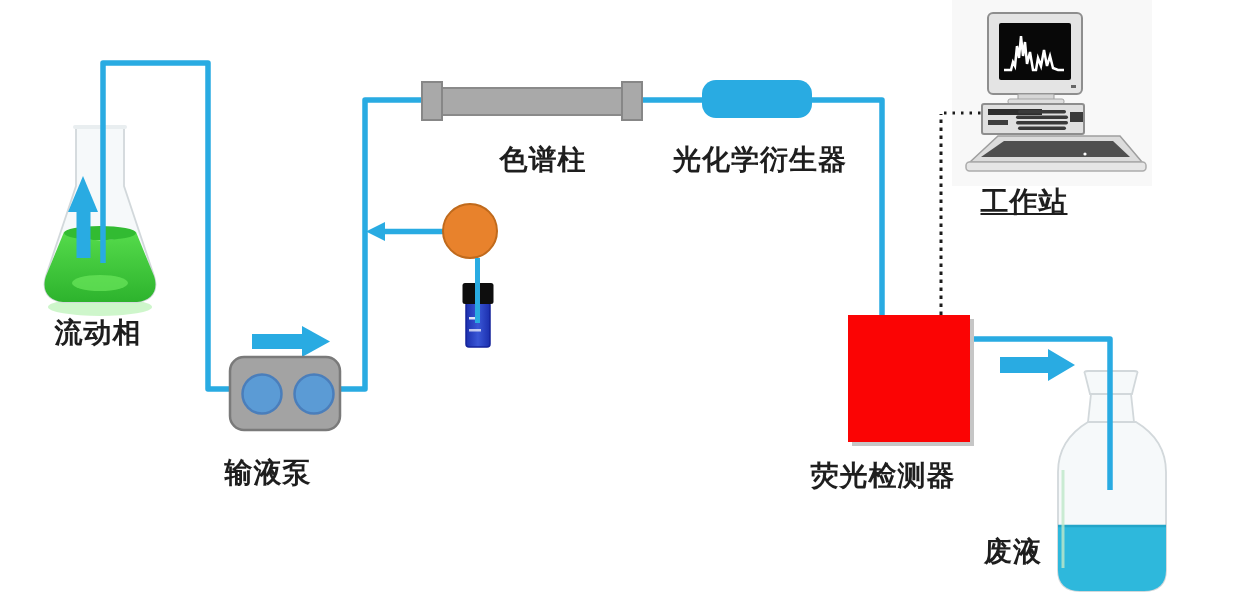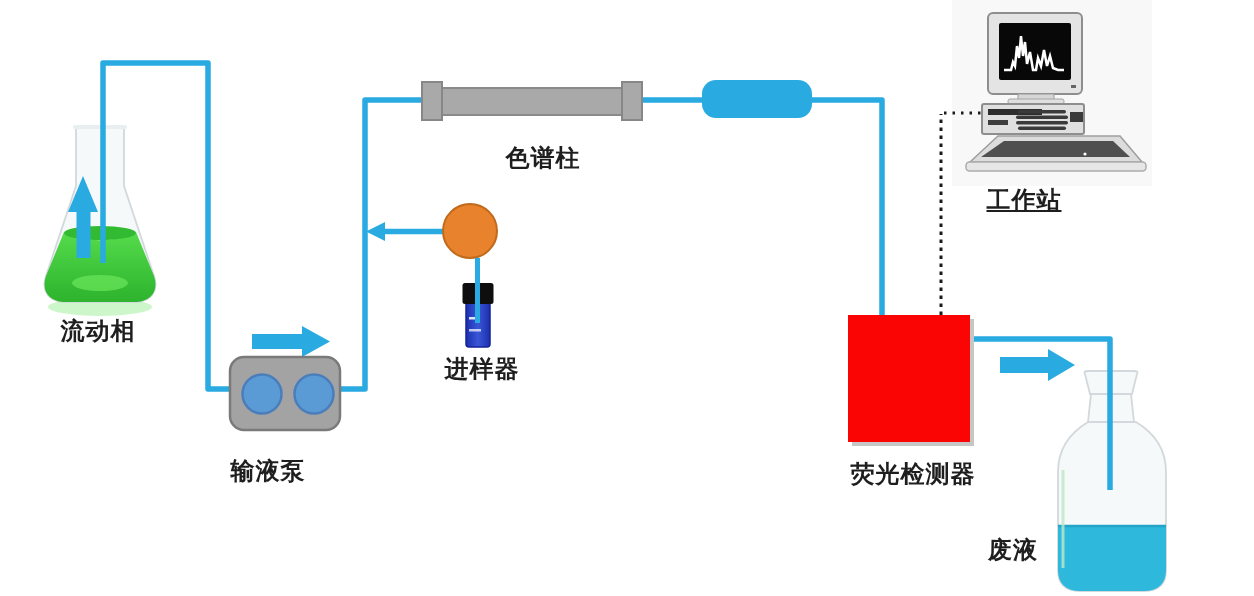--- a/index.html
+++ b/index.html
@@ -7,21 +7,21 @@
     position:relative;
     width:1254px;height:596px;
     background:#ffffff;
     overflow:hidden;
     font-family:"Liberation Sans","DejaVu Sans",sans-serif;
   }
   .canvas svg{position:absolute;left:0;top:0;}
   .label{
     position:absolute;
     text-align:center;
-    font-size:24px;
+    font-size:28px;
     font-weight:600;
     letter-spacing:1px;
     color:#1e1e1e;
     line-height:1.1;
     white-space:nowrap;
   }
   
   .tube{stroke:var(--c-tube,#29ABE2);stroke-width:5.5;fill:none;stroke-linejoin:round;}
   .arrowfill{fill:var(--c-tube,#29ABE2);}
   .pump-body{fill:var(--c-pump-gray,#A3A3A3);stroke:#7a7a7a;stroke-width:2.5;}
@@ -140,18 +140,18 @@
     </g>
 
     <g>
       <path class="signal" d="M941,315 L941,114" stroke-dasharray="3.5 4.5"></path>
       <path class="signal" d="M944,113 L986,113" stroke-dasharray="2.5 6"></path>
     </g>
   </svg>
 
   <div class="label" style="left:18px;top:318px;width:160px;">流动相</div>
   <div class="label" style="left:188px;top:458px;width:160px;">输液泵</div>
-  <div class="label" style="left:402px;top:356px;width:160px;">进样器</div>
   <div class="label" style="left:463px;top:145px;width:160px;">色谱柱</div>
+  <div class="label" style="left:660px;top:145px;width:200px;">光化学衍生器</div>
   <div class="label" style="left:944px;top:187px;width:160px;text-decoration:underline;">工作站</div>
-  <div class="label" style="left:813px;top:461px;width:200px;">荧光检测器</div>
+  <div class="label" style="left:783px;top:461px;width:200px;">荧光检测器</div>
   <div class="label" style="left:953px;top:537px;width:120px;">废液</div>
 </div>
 
 </body></html>

